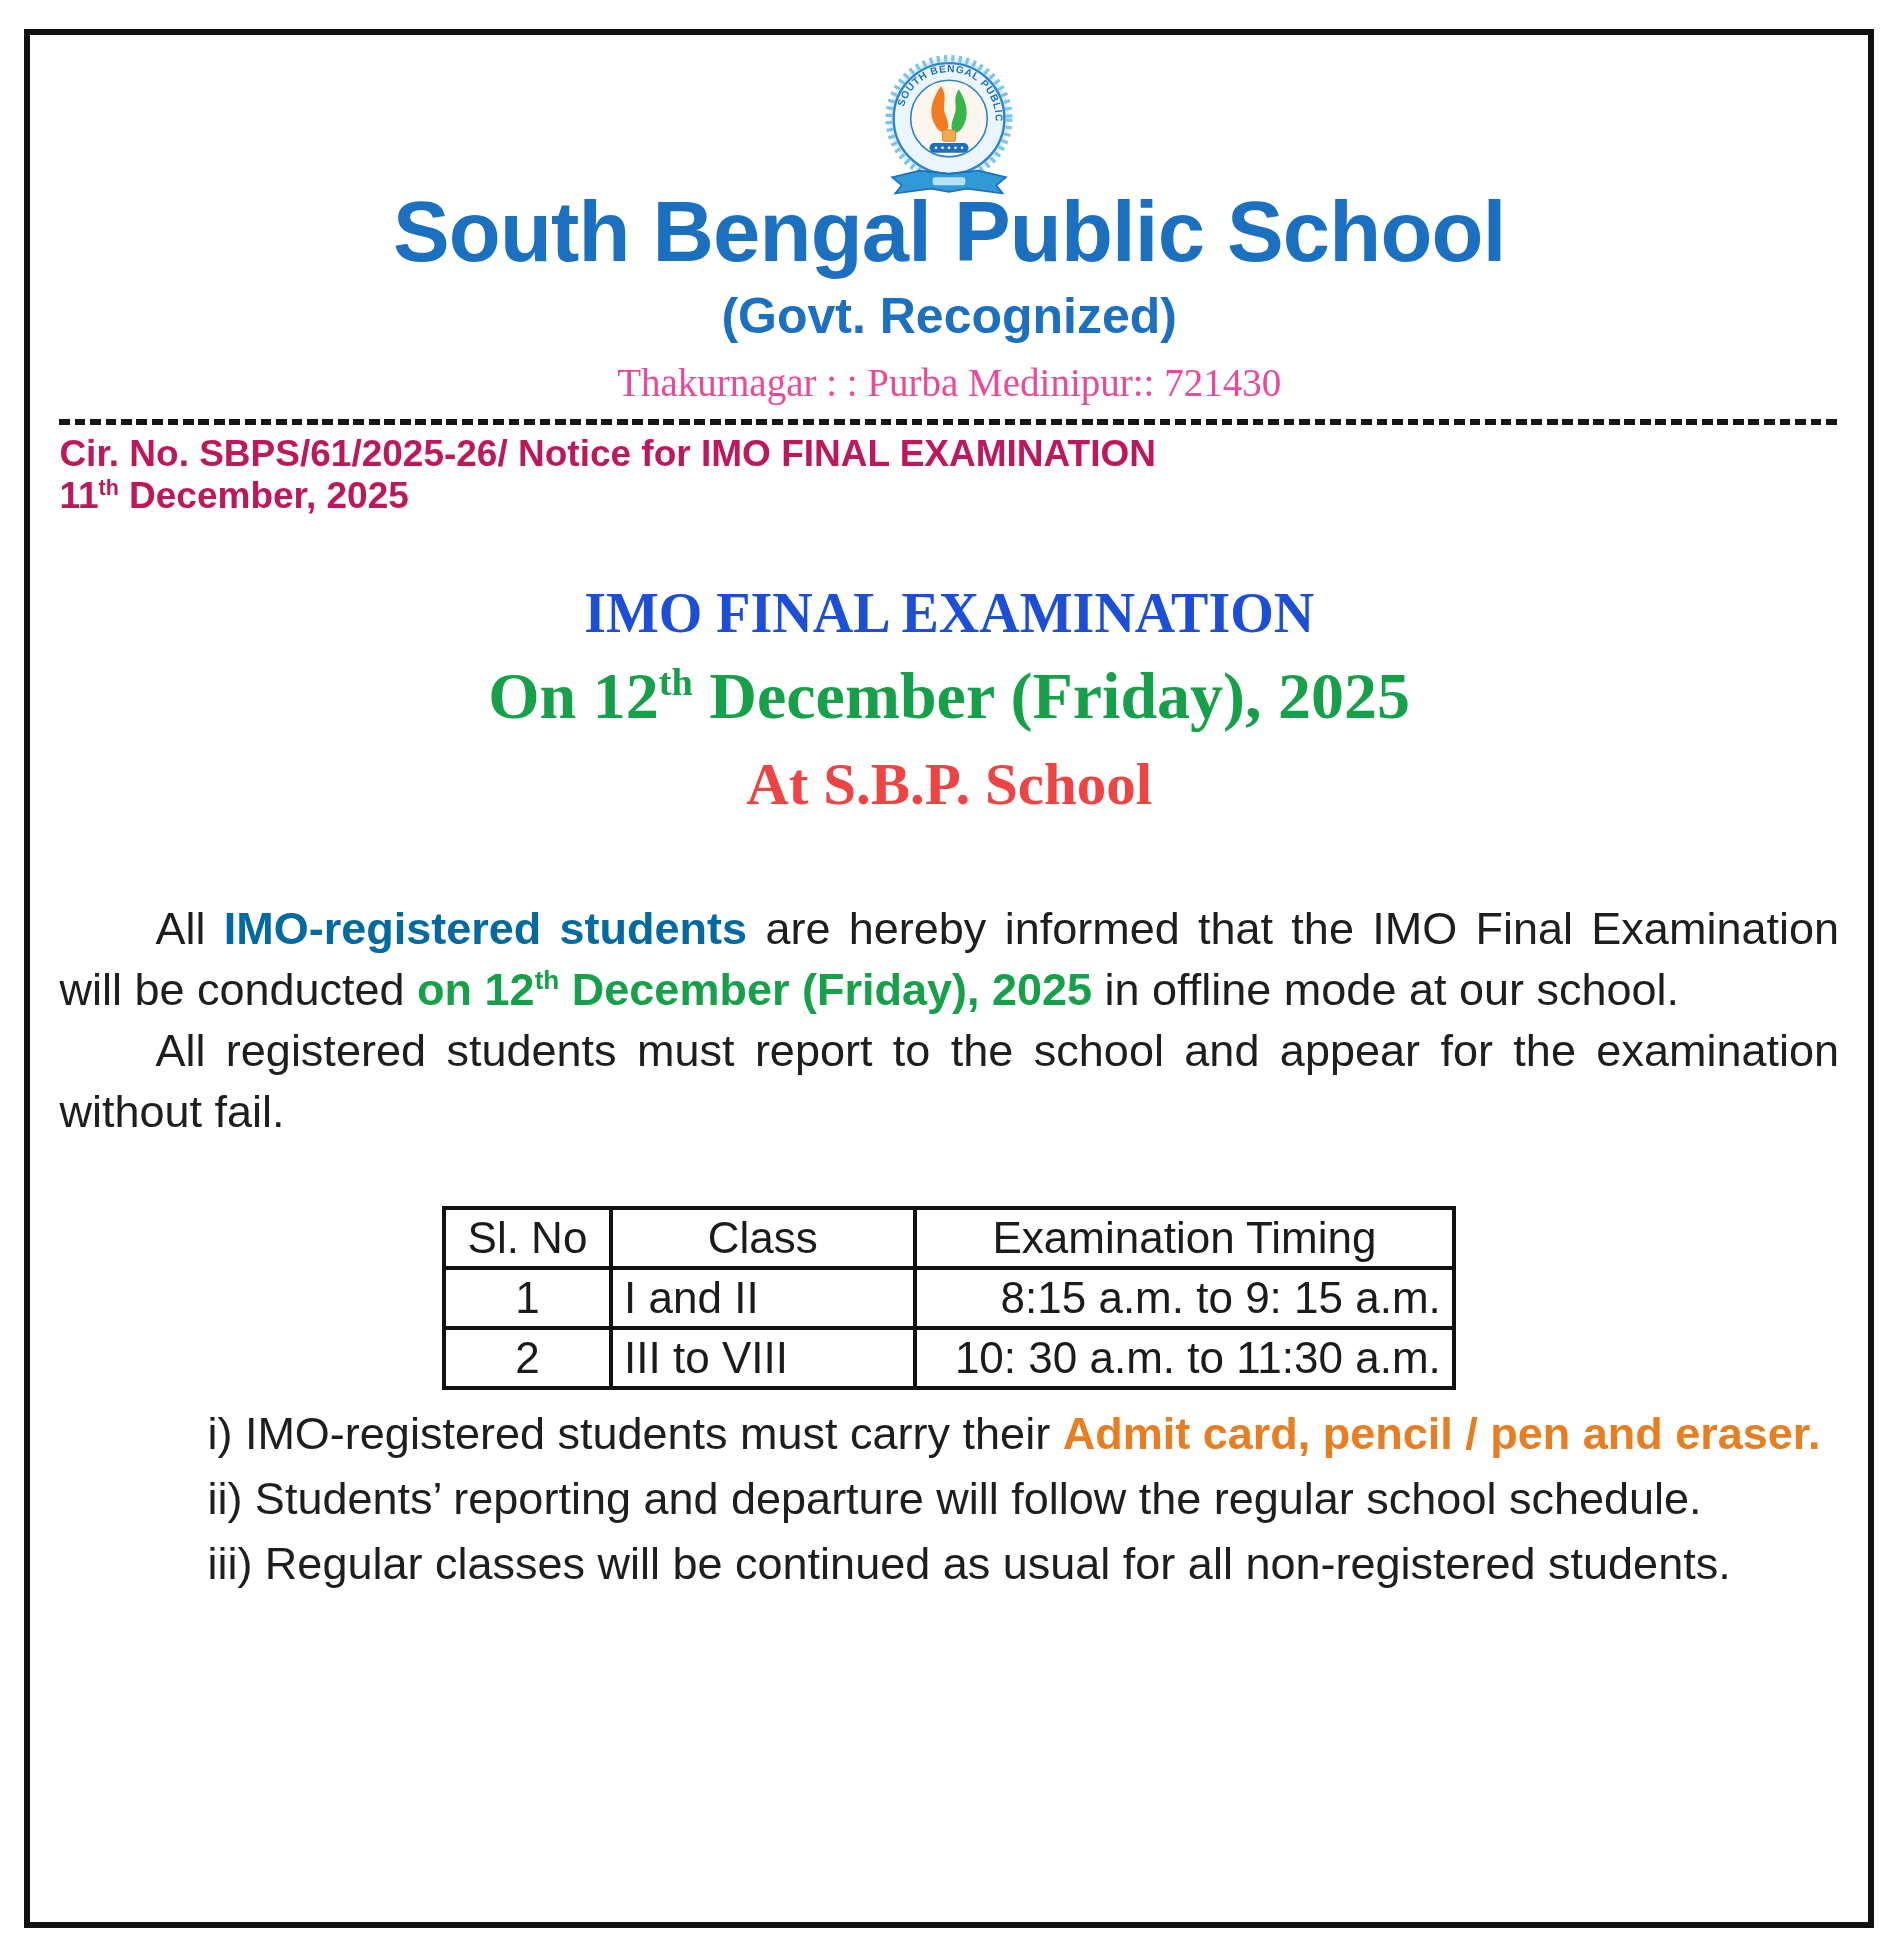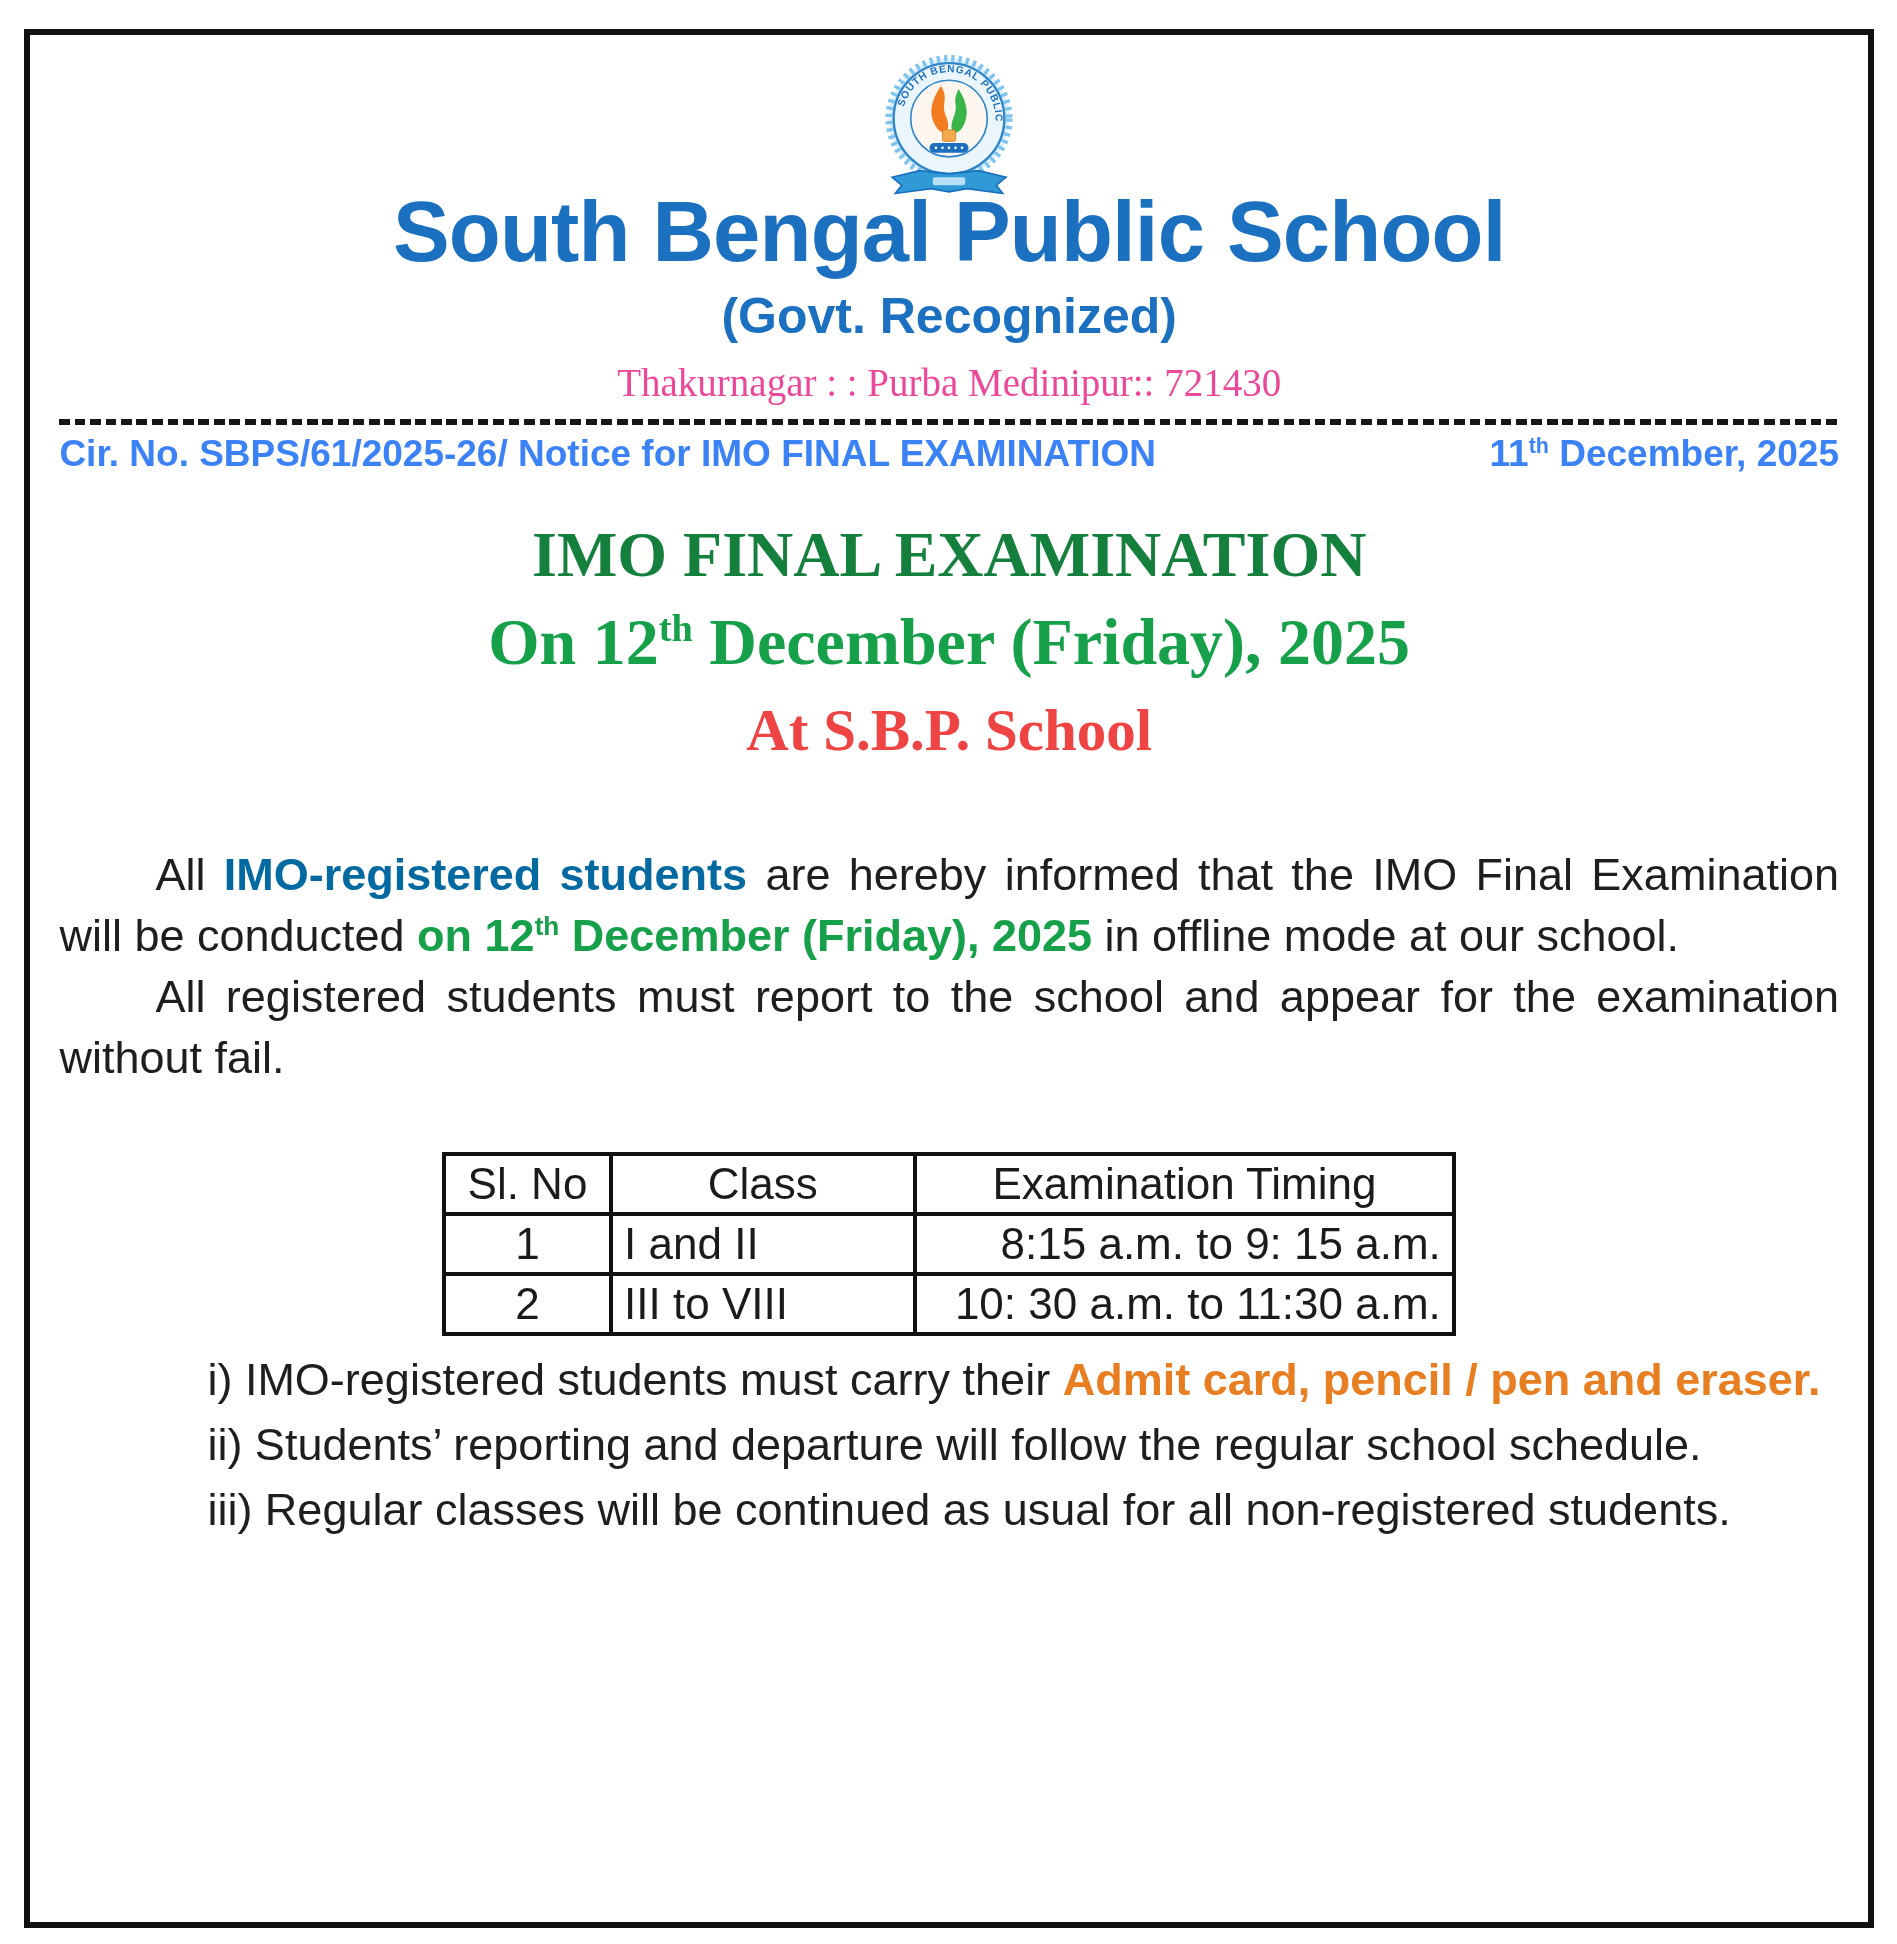--- a/index.html
+++ b/index.html
@@ -33,28 +33,28 @@
     margin-top:14px;
     font-family:"Liberation Serif",serif;
     font-size:39px;line-height:1.2;color:#ec4899;
   }
   .dashes{
     margin-top:13px;height:5.7px;
     background:repeating-linear-gradient(90deg,#161616 0 10.6px,transparent 10.6px 15.5px);
   }
   .cir-row{
     margin-top:8.1px;
-    display:flex;justify-content:space-between;align-items:center;
-    font-size:37px;font-weight:bold;color:#3b82f6;
+    display:flex;justify-content:space-between;align-items:flex-start;
+    font-size:37px;font-weight:bold;color:#be185d;flex-direction:column;
   }
   sup{vertical-align:super;font-size:58%;line-height:0;}
   .h-exam{
-    margin-top:45px;
+    margin-top:66px;
     font-family:"Liberation Serif",serif;
-    font-size:64px;font-weight:bold;line-height:1.08;color:#15803d;
+    font-size:56px;font-weight:bold;line-height:1.08;color:#1d4ed8;
   }
   .h-date{
     margin-top:16.3px;
     font-family:"Liberation Serif",serif;
     font-size:66px;font-weight:bold;line-height:1.1;color:#16a04a;
   }
   .h-venue{
     margin-top:19.5px;
     font-family:"Liberation Serif",serif;
     font-size:59px;font-weight:bold;line-height:1.1;color:#ef4444;

